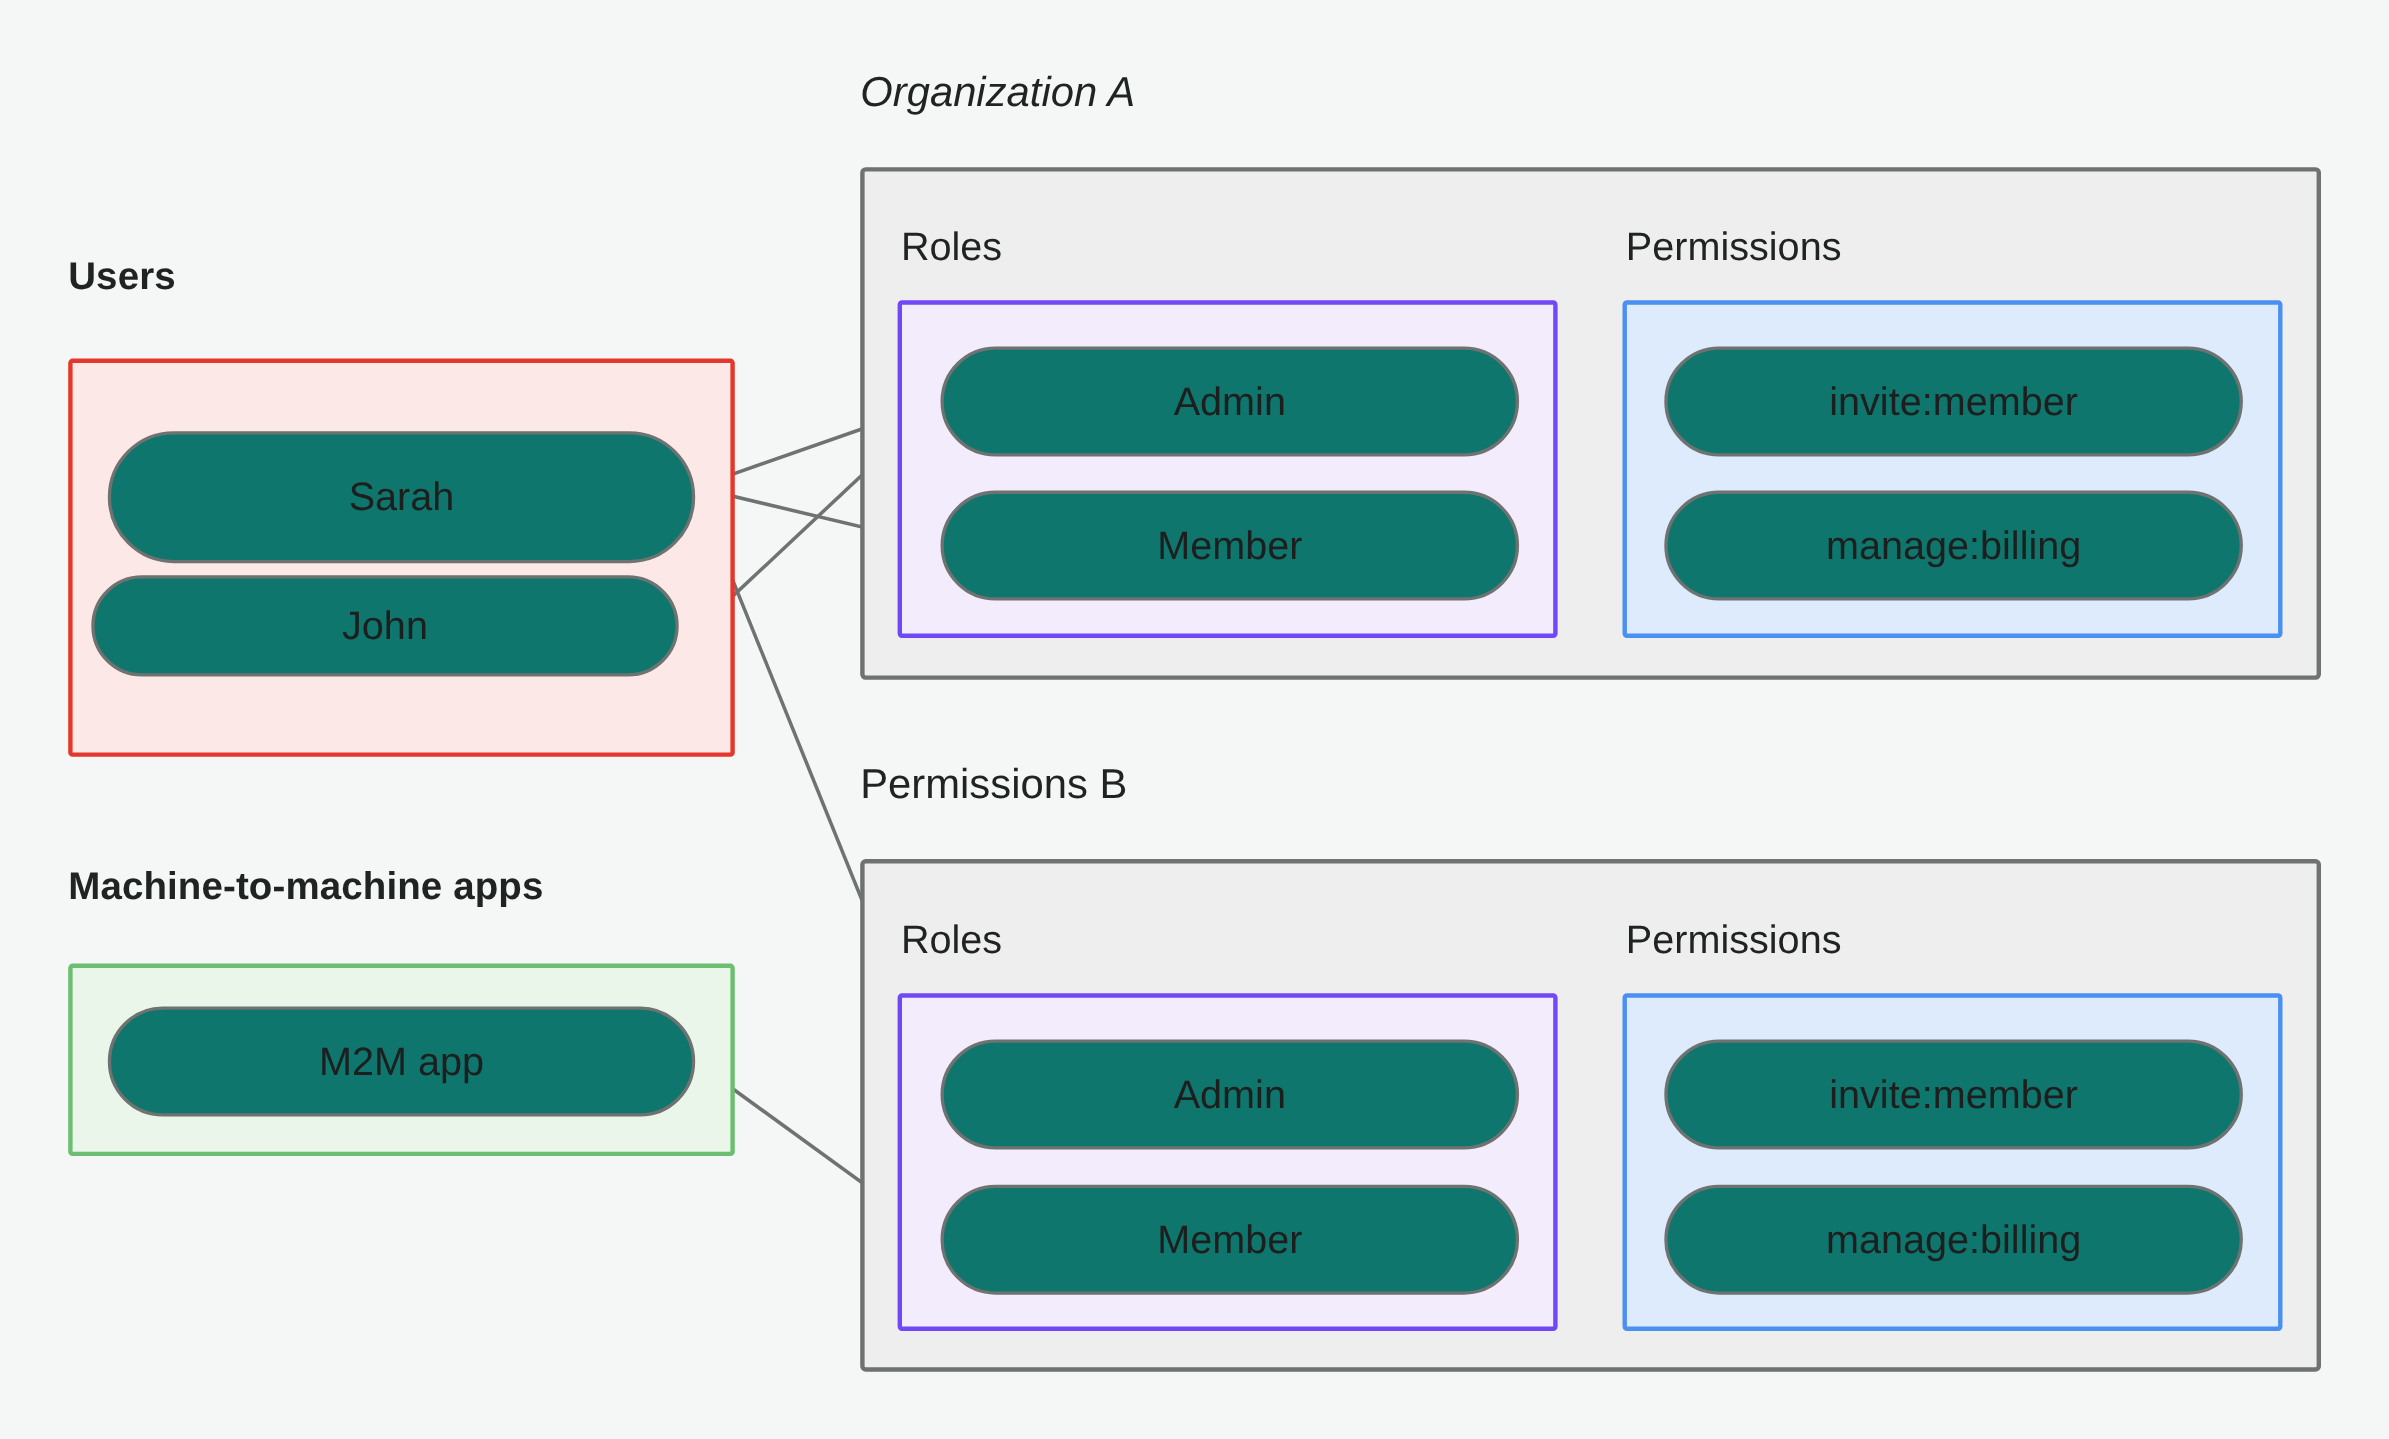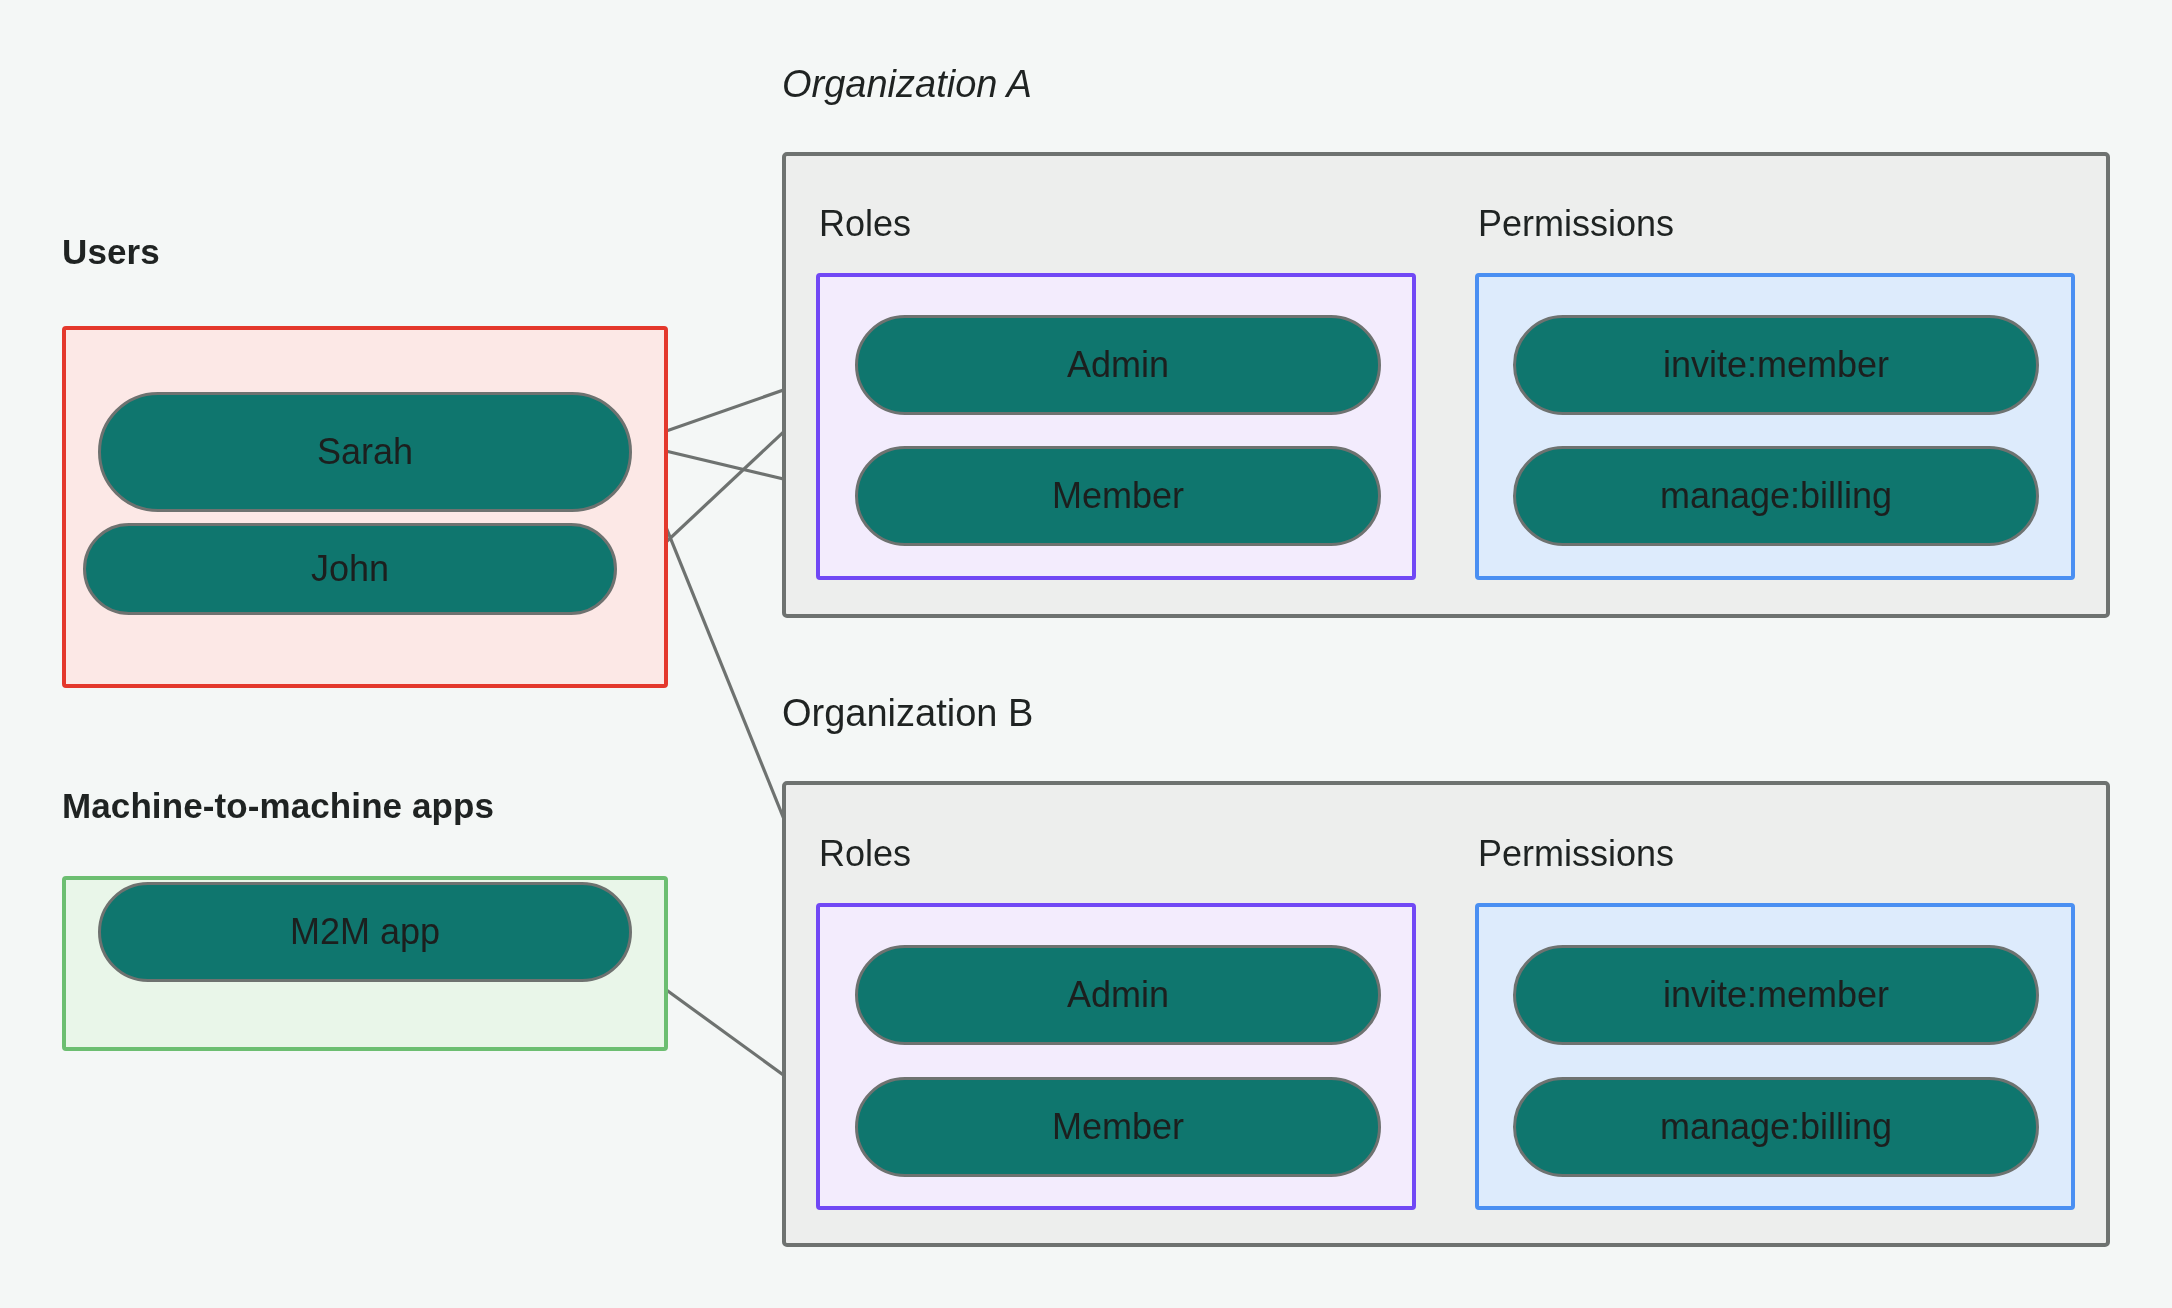--- a/index.html
+++ b/index.html
@@ -149,21 +149,21 @@
   <div class="group-box users-box" style="left:62px; top:326px; width:606px; height:362px;"></div>
 
   <div class="pill" style="left:98px; top:392px; width:534px; height:120px;">Sarah</div>
 
   <div class="pill" style="left:83px; top:523px; width:534px; height:92px;">John</div>
 
   <div class="group-label" style="left:62px; top:786px;">Machine-to-machine apps</div>
 
   <div class="group-box m2m-box" style="left:62px; top:876px; width:606px; height:175px;"></div>
 
-  <div class="pill" style="left:98px; top:882px; width:534px; height:100px;">M2M app</div>
+  <div class="pill" style="left:98px; top:915px; width:534px; height:100px;">M2M app</div>
 
   <div class="org-title" style="left:782px; top:63px;font-style:italic;">Organization A</div>
 
   <div class="org-container" style="left:782px; top:152px; width:1328px; height:466px;"></div>
 
   <div class="section-title" style="left:819px; top:187px;">Roles</div>
 
   <div class="section-title" style="left:1478px; top:187px;">Permissions</div>
 
   <div class="group-box roles-box" style="left:816px; top:273px; width:600px; height:307px;"></div>
@@ -171,21 +171,21 @@
   <div class="group-box perms-box" style="left:1475px; top:273px; width:600px; height:307px;"></div>
 
   <div class="pill" style="left:855px; top:315px; width:526px; height:100px;">Admin</div>
 
   <div class="pill" style="left:855px; top:446px; width:526px; height:100px;">Member</div>
 
   <div class="pill" style="left:1513px; top:315px; width:526px; height:100px;">invite:member</div>
 
   <div class="pill" style="left:1513px; top:446px; width:526px; height:100px;">manage:billing</div>
 
-  <div class="org-title" style="left:782px; top:692px;">Organization B</div>
+  <div class="org-title" style="left:782px; top:692px;">Permissions B</div>
 
   <div class="org-container" style="left:782px; top:781px; width:1328px; height:466px;"></div>
 
   <div class="section-title" style="left:819px; top:817px;">Roles</div>
 
   <div class="section-title" style="left:1478px; top:817px;">Permissions</div>
 
   <div class="group-box roles-box" style="left:816px; top:903px; width:600px; height:307px;"></div>
 
   <div class="group-box perms-box" style="left:1475px; top:903px; width:600px; height:307px;"></div>

